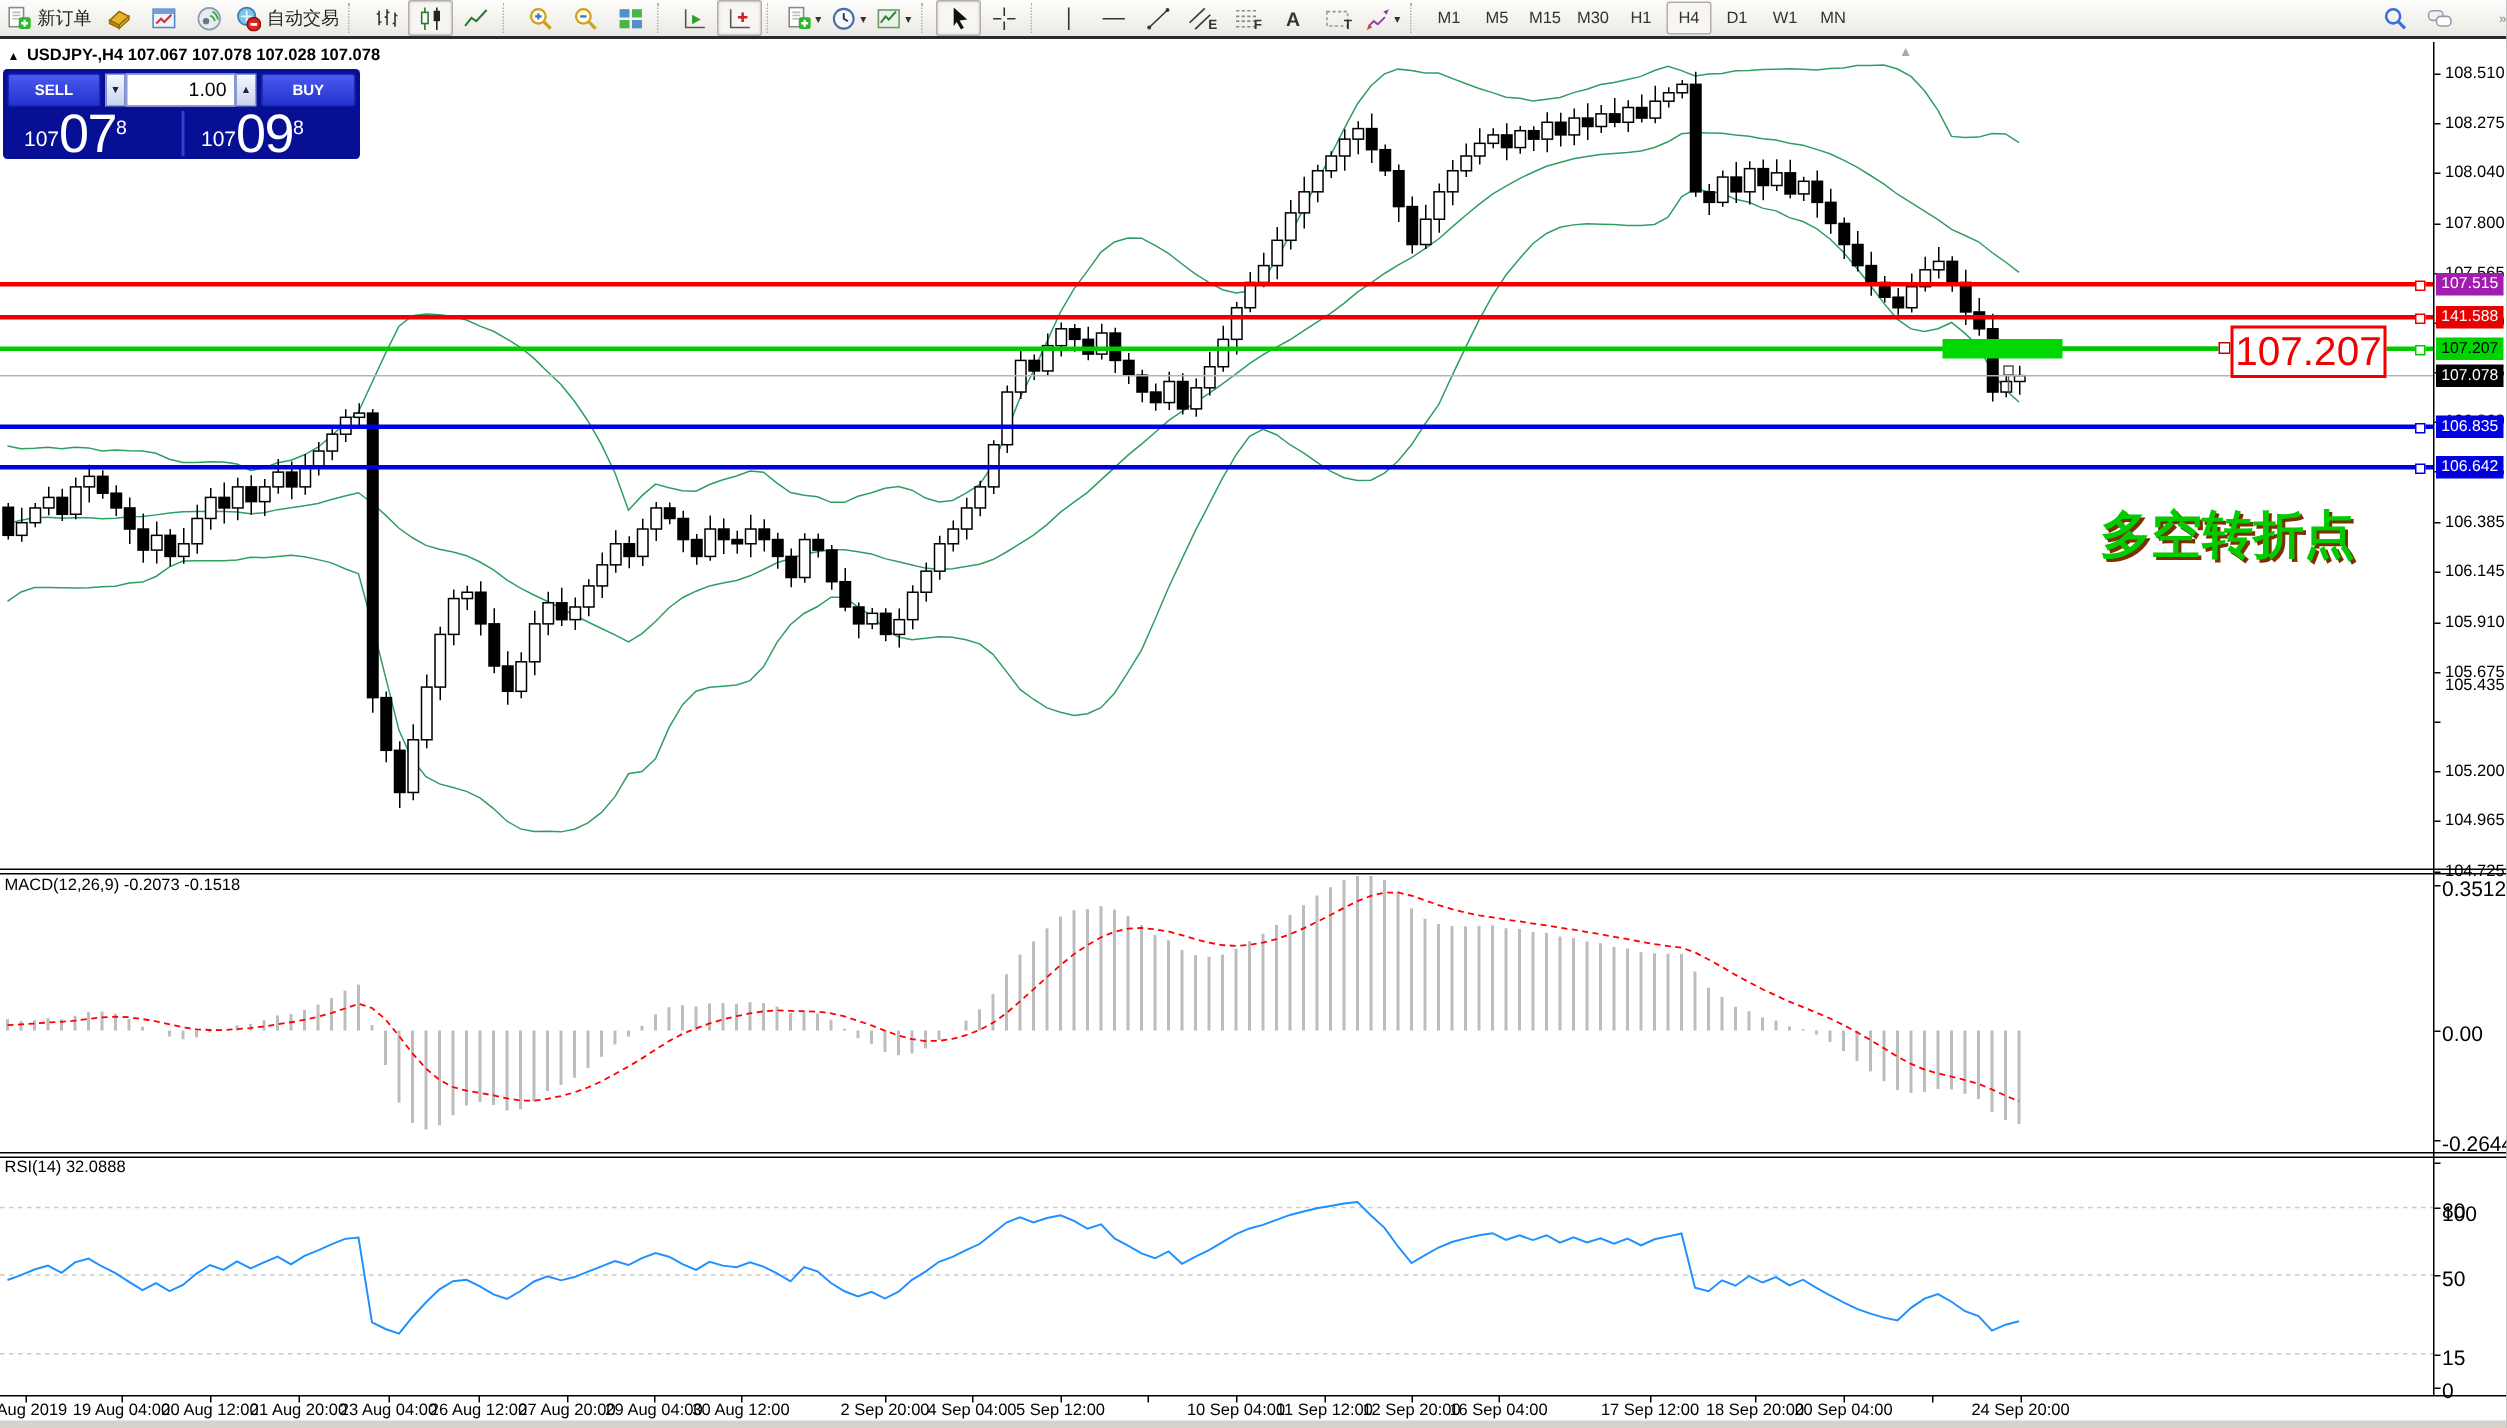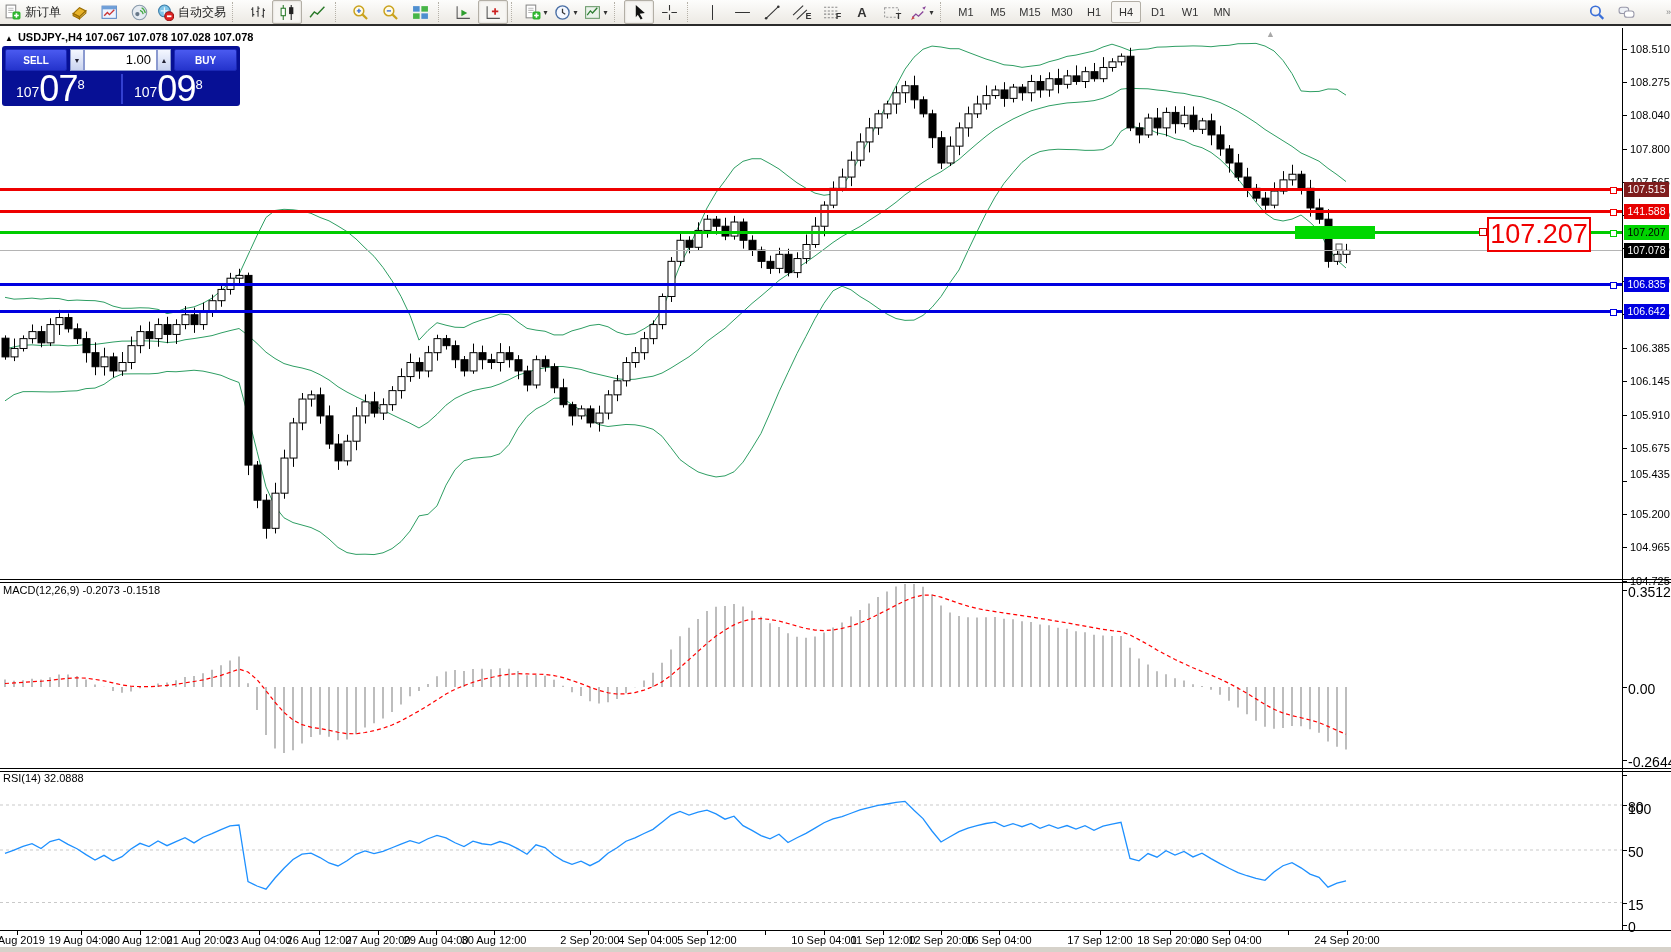--- a/index.html
+++ b/index.html
@@ -866,37 +866,38 @@
         <span class="tp-small">107</span>
           <span class="tp-big">09</span>
           <span class="tp-sup">8</span>
       </div>
     </div>
 
     <div id="green-bar"></div>
     <div id="green-connector"></div>
     <div id="connector-sq"></div>
     <div id="price-box">107.207</div>
+    <div id="turning-point">多空转折点</div>
 
     <div class="panelabel" id="macd-label" style="top:556px">MACD(12,26,9) -0.2073 -0.1518</div>
     <div class="panelabel" id="rsi-label" style="top:744px">RSI(14) 32.0888</div>
 
     <div id="axis-vline"></div>
     <div class="sepline" style="top:551px"></div>
     <div class="sepline" style="top:554px"></div>
     <div class="sepline" style="top:740px"></div>
     <div class="sepline" style="top:743px"></div>
     <div class="sepline" style="top:902px"></div>
     <div style="position:absolute;left:0;top:919px;width:1671px;height:5px;background:#d6d2ca;z-index:4;"></div>
 
     <div id="price-axis"></div>
     <div id="time-axis"></div>
   <div class="lvl" style="top: 159.5px; height: 3px; background: rgb(238, 0, 0);"></div>
       <div class="lvl-sq" style="left: 1610px; top: 158.5px; border: 1px solid rgb(238, 0, 0);"></div>
-      <div class="badge" style="top: 153.5px; background: #7f1d1d; color: rgb(255, 255, 255);">107.515</div>
+      <div class="badge" style="top: 153.5px; background: #a21caf; color: rgb(255, 255, 255);">107.515</div>
       <div class="lvl" style="top: 181.558px; height: 3px; background: rgb(238, 0, 0);"></div>
       <div class="lvl-sq" style="left: 1610px; top: 180.558px; border: 1px solid rgb(238, 0, 0);"></div>
       <div class="badge" style="top: 175.558px; background: rgb(230, 0, 0); color: rgb(255, 255, 255);">141.588</div>
       <div class="lvl" style="top: 202.774px; height: 3px; background: rgb(0, 204, 0);"></div>
       <div class="lvl-sq" style="left: 1610px; top: 201.774px; border: 1px solid rgb(0, 204, 0);"></div>
       <div class="badge" style="top: 196.774px; background: rgb(0, 212, 0); color: rgb(0, 0, 0);">107.207</div>
       <div class="lvl" style="top: 255.04px; height: 3px; background: rgb(0, 0, 224);"></div>
       <div class="lvl-sq" style="left: 1610px; top: 254.04px; border: 1px solid rgb(0, 0, 224);"></div>
       <div class="badge" style="top: 249.04px; background: rgb(0, 0, 224); color: rgb(255, 255, 255);">106.835</div>
       <div class="lvl" style="top: 282.156px; height: 3px; background: rgb(0, 0, 224);"></div>
@@ -924,21 +925,21 @@
       <div class="pticklabel" style="top: 280.045px;">106.625</div>
       <div class="ptick" style="top: 319.765px;"></div>
       <div class="pticklabel" style="top: 313.765px;">106.385</div>
       <div class="ptick" style="top: 353.485px;"></div>
       <div class="pticklabel" style="top: 347.485px;">106.145</div>
       <div class="ptick" style="top: 386.502px;"></div>
       <div class="pticklabel" style="top: 380.502px;">105.910</div>
       <div class="ptick" style="top: 419.52px;"></div>
       <div class="pticklabel" style="top: 413.52px;">105.675</div>
       <div class="ptick" style="top: 453.24px;"></div>
-      <div class="pticklabel" style="top: 440px;">105.435</div>
+      <div class="pticklabel" style="top: 423px;">105.435</div>
       <div class="ptick" style="top: 486.257px;"></div>
       <div class="pticklabel" style="top: 480.257px;">105.200</div>
       <div class="ptick" style="top: 519.275px;"></div>
       <div class="pticklabel" style="top: 513.275px;">104.965</div>
       <div class="ptick" style="top: 552.995px;"></div>
       <div class="pticklabel" style="top: 546.995px;">104.725</div>
       <div class="ptick" style="top: 562.069px;"></div>
       <div class="subticklabel" style="top: 556.069px;">0.3512</div>
       <div class="ptick" style="top: 659px;"></div>
       <div class="subticklabel" style="top: 653px;">0.00</div>

